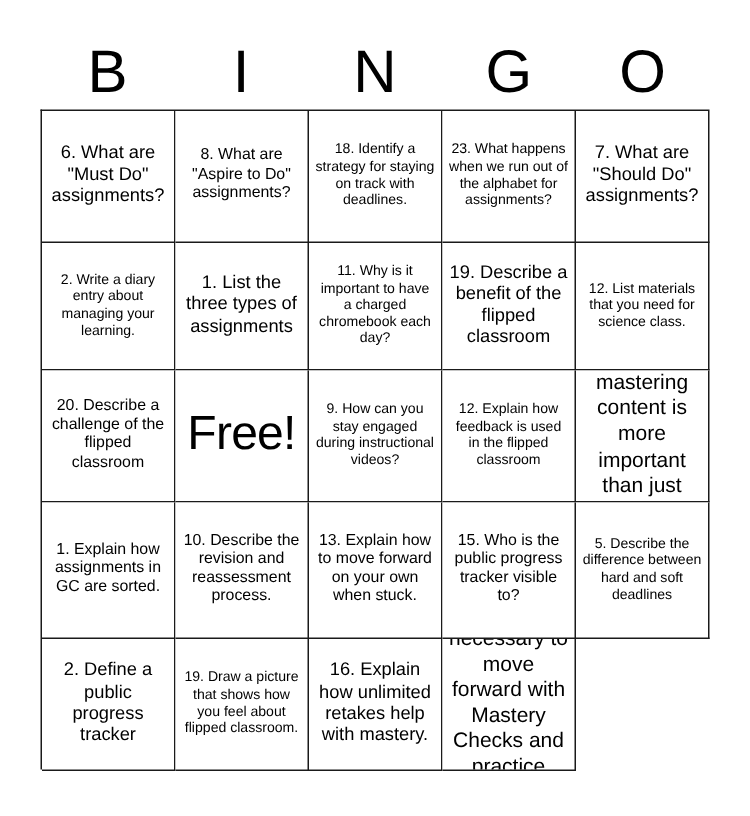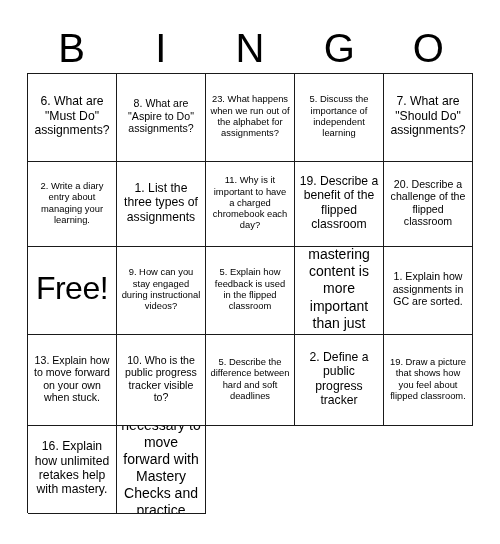--- a/index.html
+++ b/index.html
@@ -98,63 +98,69 @@
   </div>
 
   <div id="bingo-grid">
       <div class="bingo-cell sz-lg align-mid">
         <span class="cell-text">6. What are "Must Do" assignments?</span>
       </div>
       <div class="bingo-cell sz-md align-mid">
         <span class="cell-text">8. What are "Aspire to Do" assignments?</span>
       </div>
       <div class="bingo-cell sz-sm align-mid">
-        <span class="cell-text">23. What happens when we run out of the alphabet for assignments?</span>
+        <span class="cell-text">18. Identify a strategy for staying on track with deadlines.</span>
       </div>
       <div class="bingo-cell sz-sm align-mid">
-        <span class="cell-text">5. Discuss the importance of independent learning</span>
+        <span class="cell-text">23. What happens when we run out of the alphabet for assignments?</span>
       </div>
       <div class="bingo-cell sz-lg align-mid">
         <span class="cell-text">7. What are "Should Do" assignments?</span>
       </div>
       <div class="bingo-cell sz-sm align-mid">
         <span class="cell-text">2. Write a diary entry about managing your learning.</span>
       </div>
       <div class="bingo-cell sz-lg align-mid">
         <span class="cell-text">1. List the three types of assignments</span>
       </div>
       <div class="bingo-cell sz-sm align-mid">
         <span class="cell-text">11. Why is it important to have a charged chromebook each day?</span>
       </div>
       <div class="bingo-cell sz-lg align-mid">
         <span class="cell-text">19. Describe a benefit of the flipped classroom</span>
       </div>
+      <div class="bingo-cell sz-sm align-mid">
+        <span class="cell-text">12. List materials that you need for science class.</span>
+      </div>
       <div class="bingo-cell sz-md align-mid">
         <span class="cell-text">20. Describe a challenge of the flipped classroom</span>
       </div>
       <div class="bingo-cell sz-free align-mid">
         <span class="cell-text">Free!</span>
       </div>
       <div class="bingo-cell sz-sm align-mid">
         <span class="cell-text">9. How can you stay engaged during instructional videos?</span>
       </div>
       <div class="bingo-cell sz-sm align-mid">
-        <span class="cell-text">5. Explain how feedback is used in the flipped classroom</span>
+        <span class="cell-text">12. Explain how feedback is used in the flipped classroom</span>
       </div>
       <div class="bingo-cell sz-xs align-mid">
         <span class="cell-text">22. Explain why mastering content is more important than just completing tasks</span>
       </div>
       <div class="bingo-cell sz-md align-mid">
         <span class="cell-text">1. Explain how assignments in GC are sorted.</span>
       </div>
       <div class="bingo-cell sz-md align-mid">
+        <span class="cell-text">10. Describe the revision and reassessment process.</span>
+      </div>
+      <div class="bingo-cell sz-md align-mid">
         <span class="cell-text">13. Explain how to move forward on your own when stuck.</span>
       </div>
       <div class="bingo-cell sz-md align-mid">
-        <span class="cell-text">10. Who is the public progress tracker visible to?</span>
+        <span class="cell-text">15. Who is the public progress tracker visible to?</span>
       </div>
       <div class="bingo-cell sz-sm align-mid">
         <span class="cell-text">5. Describe the difference between hard and soft deadlines</span>
       </div>
       <div class="bingo-cell sz-lg align-mid">
         <span class="cell-text">2. Define a public progress tracker</span>
       </div>
       <div class="bingo-cell sz-sm align-mid">
         <span class="cell-text">19. Draw a picture that shows how you feel about flipped classroom.</span>
       </div>

